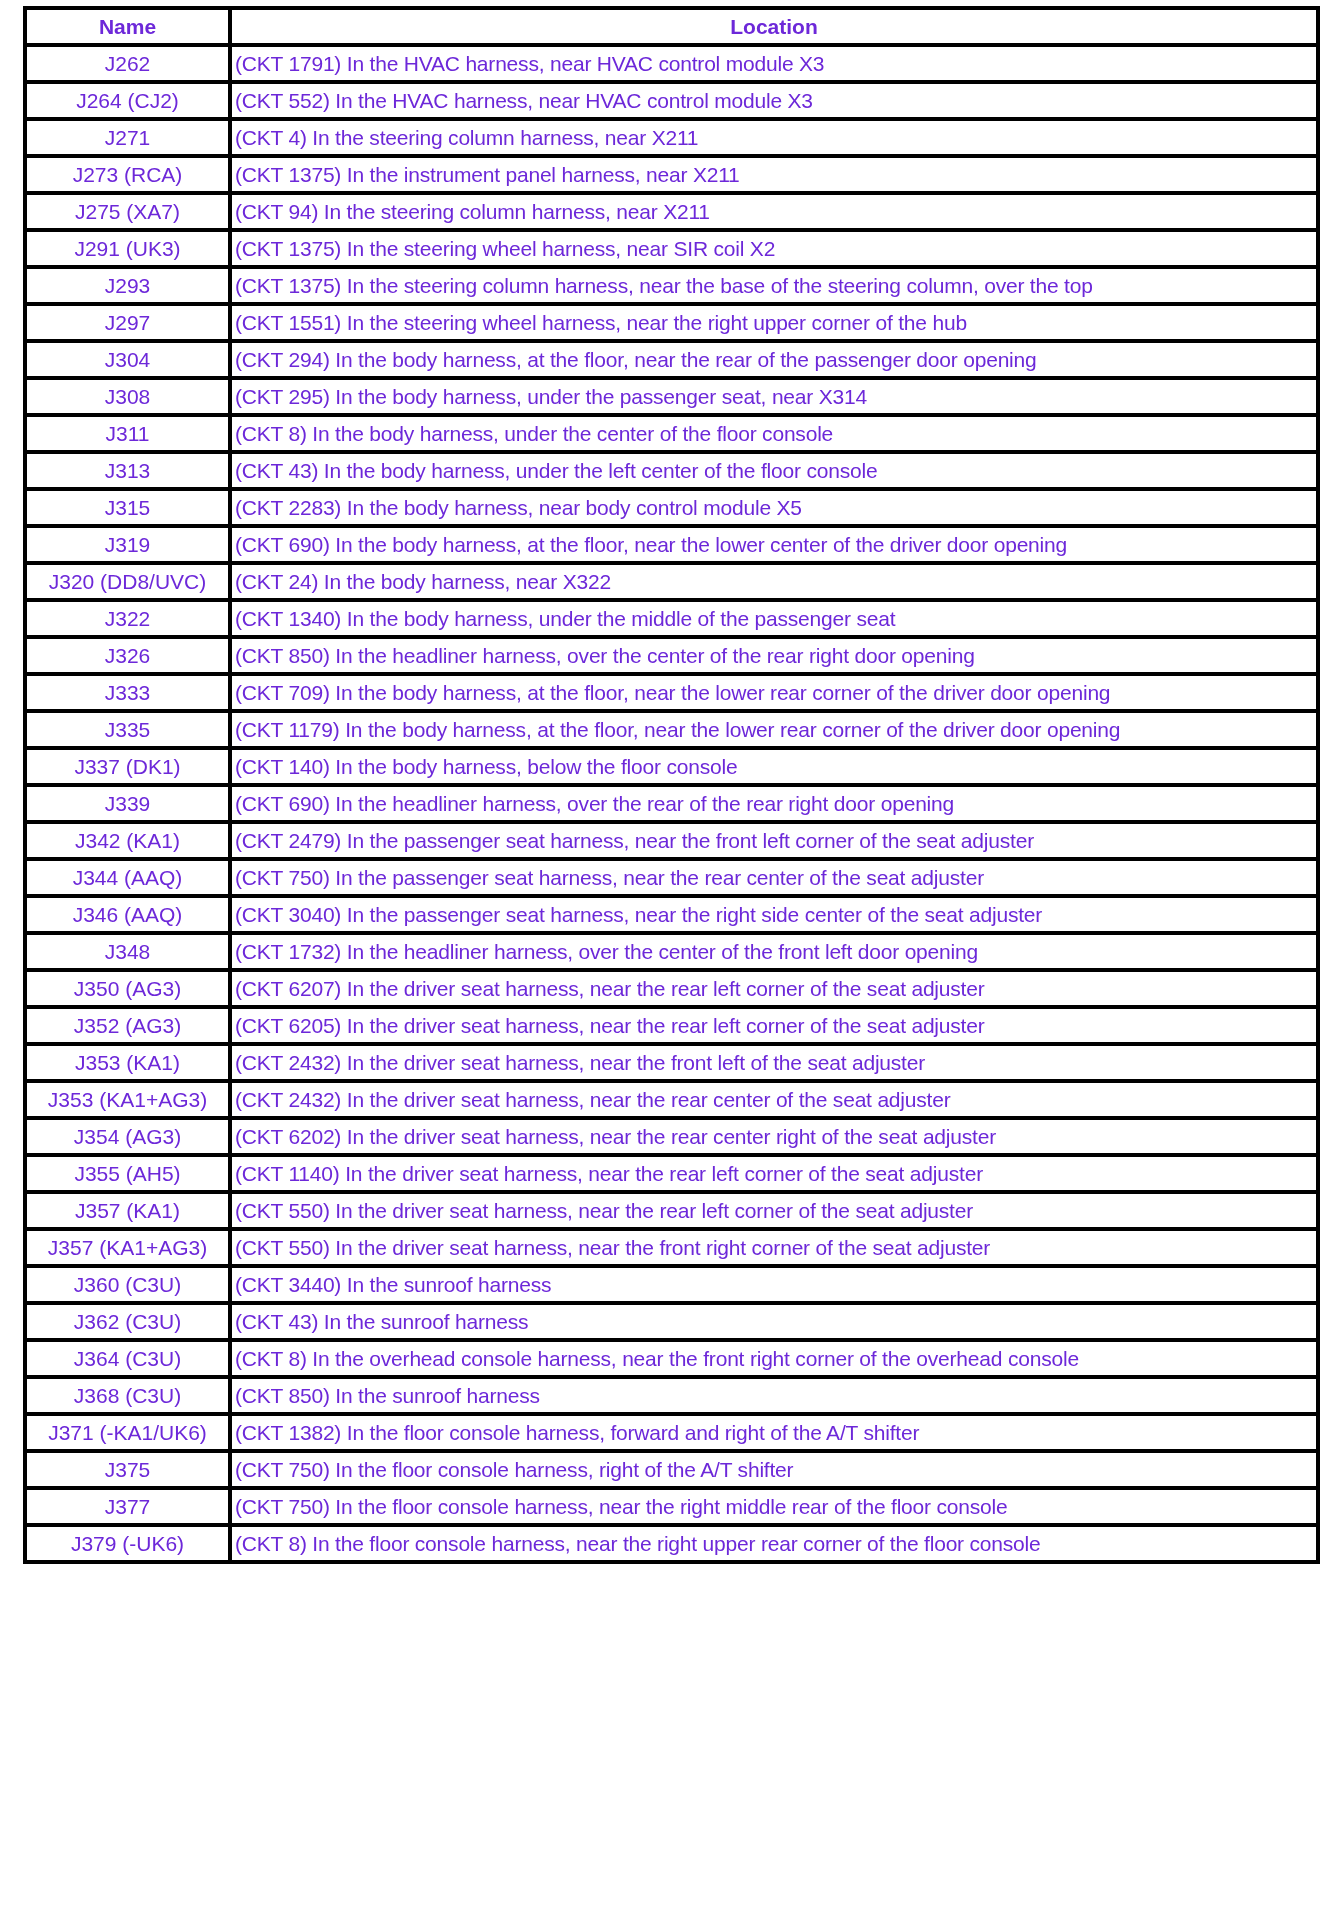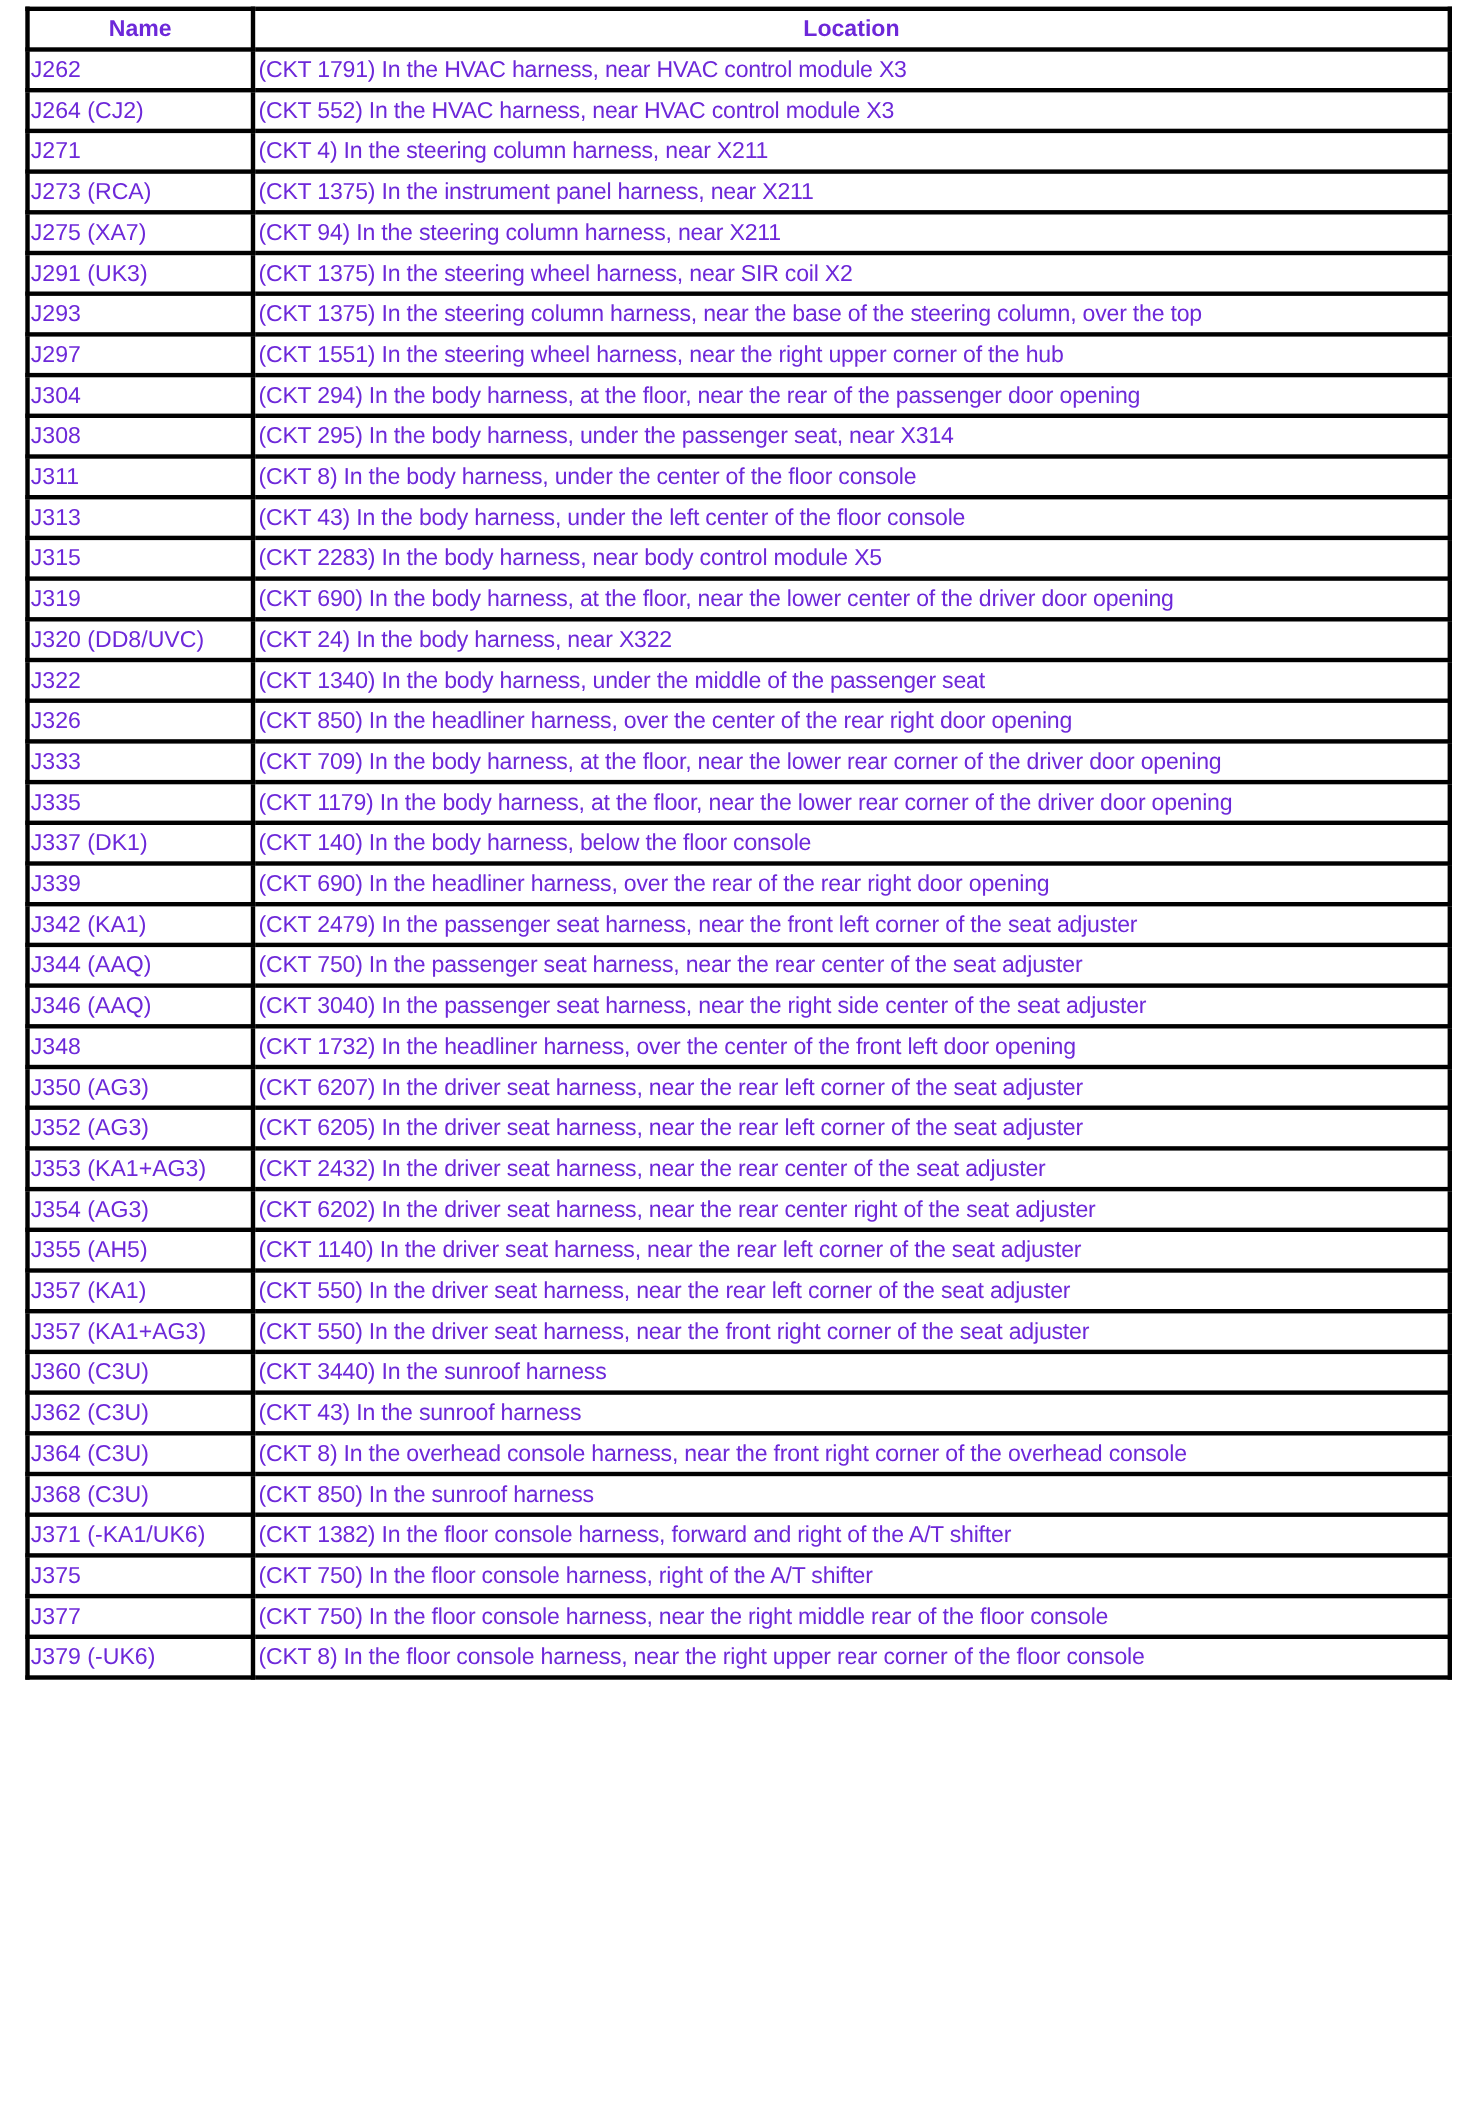--- a/index.html
+++ b/index.html
@@ -16,21 +16,21 @@
   }
   #tbl th, #tbl td {
     border: 4px solid #000;
     height: 33px;
     padding: 0 3px;
     white-space: nowrap;
     overflow: hidden;
     line-height: 33px;
   }
   #tbl th { font-weight: bold; text-align: center; }
-  #tbl td.name { text-align: left; padding: 0 1px; }
+  #tbl td.name { text-align: center; padding: 0 1px; }
   #tbl td.loc { text-align: left; letter-spacing: -0.2px; }
   col.c1 { width: 205px; }
 </style>
 </head>
 <body>
 
 <table id="tbl">
   <colgroup>
       <col class="c1">
       <col class="c2">
@@ -144,20 +144,24 @@
       </tr>
       <tr>
         <td class="name">J350 (AG3)</td>
         <td class="loc">(CKT 6207) In the driver seat harness, near the rear left corner of the seat adjuster</td>
       </tr>
       <tr>
         <td class="name">J352 (AG3)</td>
         <td class="loc">(CKT 6205) In the driver seat harness, near the rear left corner of the seat adjuster</td>
       </tr>
       <tr>
+        <td class="name">J353 (KA1)</td>
+        <td class="loc">(CKT 2432) In the driver seat harness, near the front left of the seat adjuster</td>
+      </tr>
+      <tr>
         <td class="name">J353 (KA1+AG3)</td>
         <td class="loc">(CKT 2432) In the driver seat harness, near the rear center of the seat adjuster</td>
       </tr>
       <tr>
         <td class="name">J354 (AG3)</td>
         <td class="loc">(CKT 6202) In the driver seat harness, near the rear center right of the seat adjuster</td>
       </tr>
       <tr>
         <td class="name">J355 (AH5)</td>
         <td class="loc">(CKT 1140) In the driver seat harness, near the rear left corner of the seat adjuster</td>

